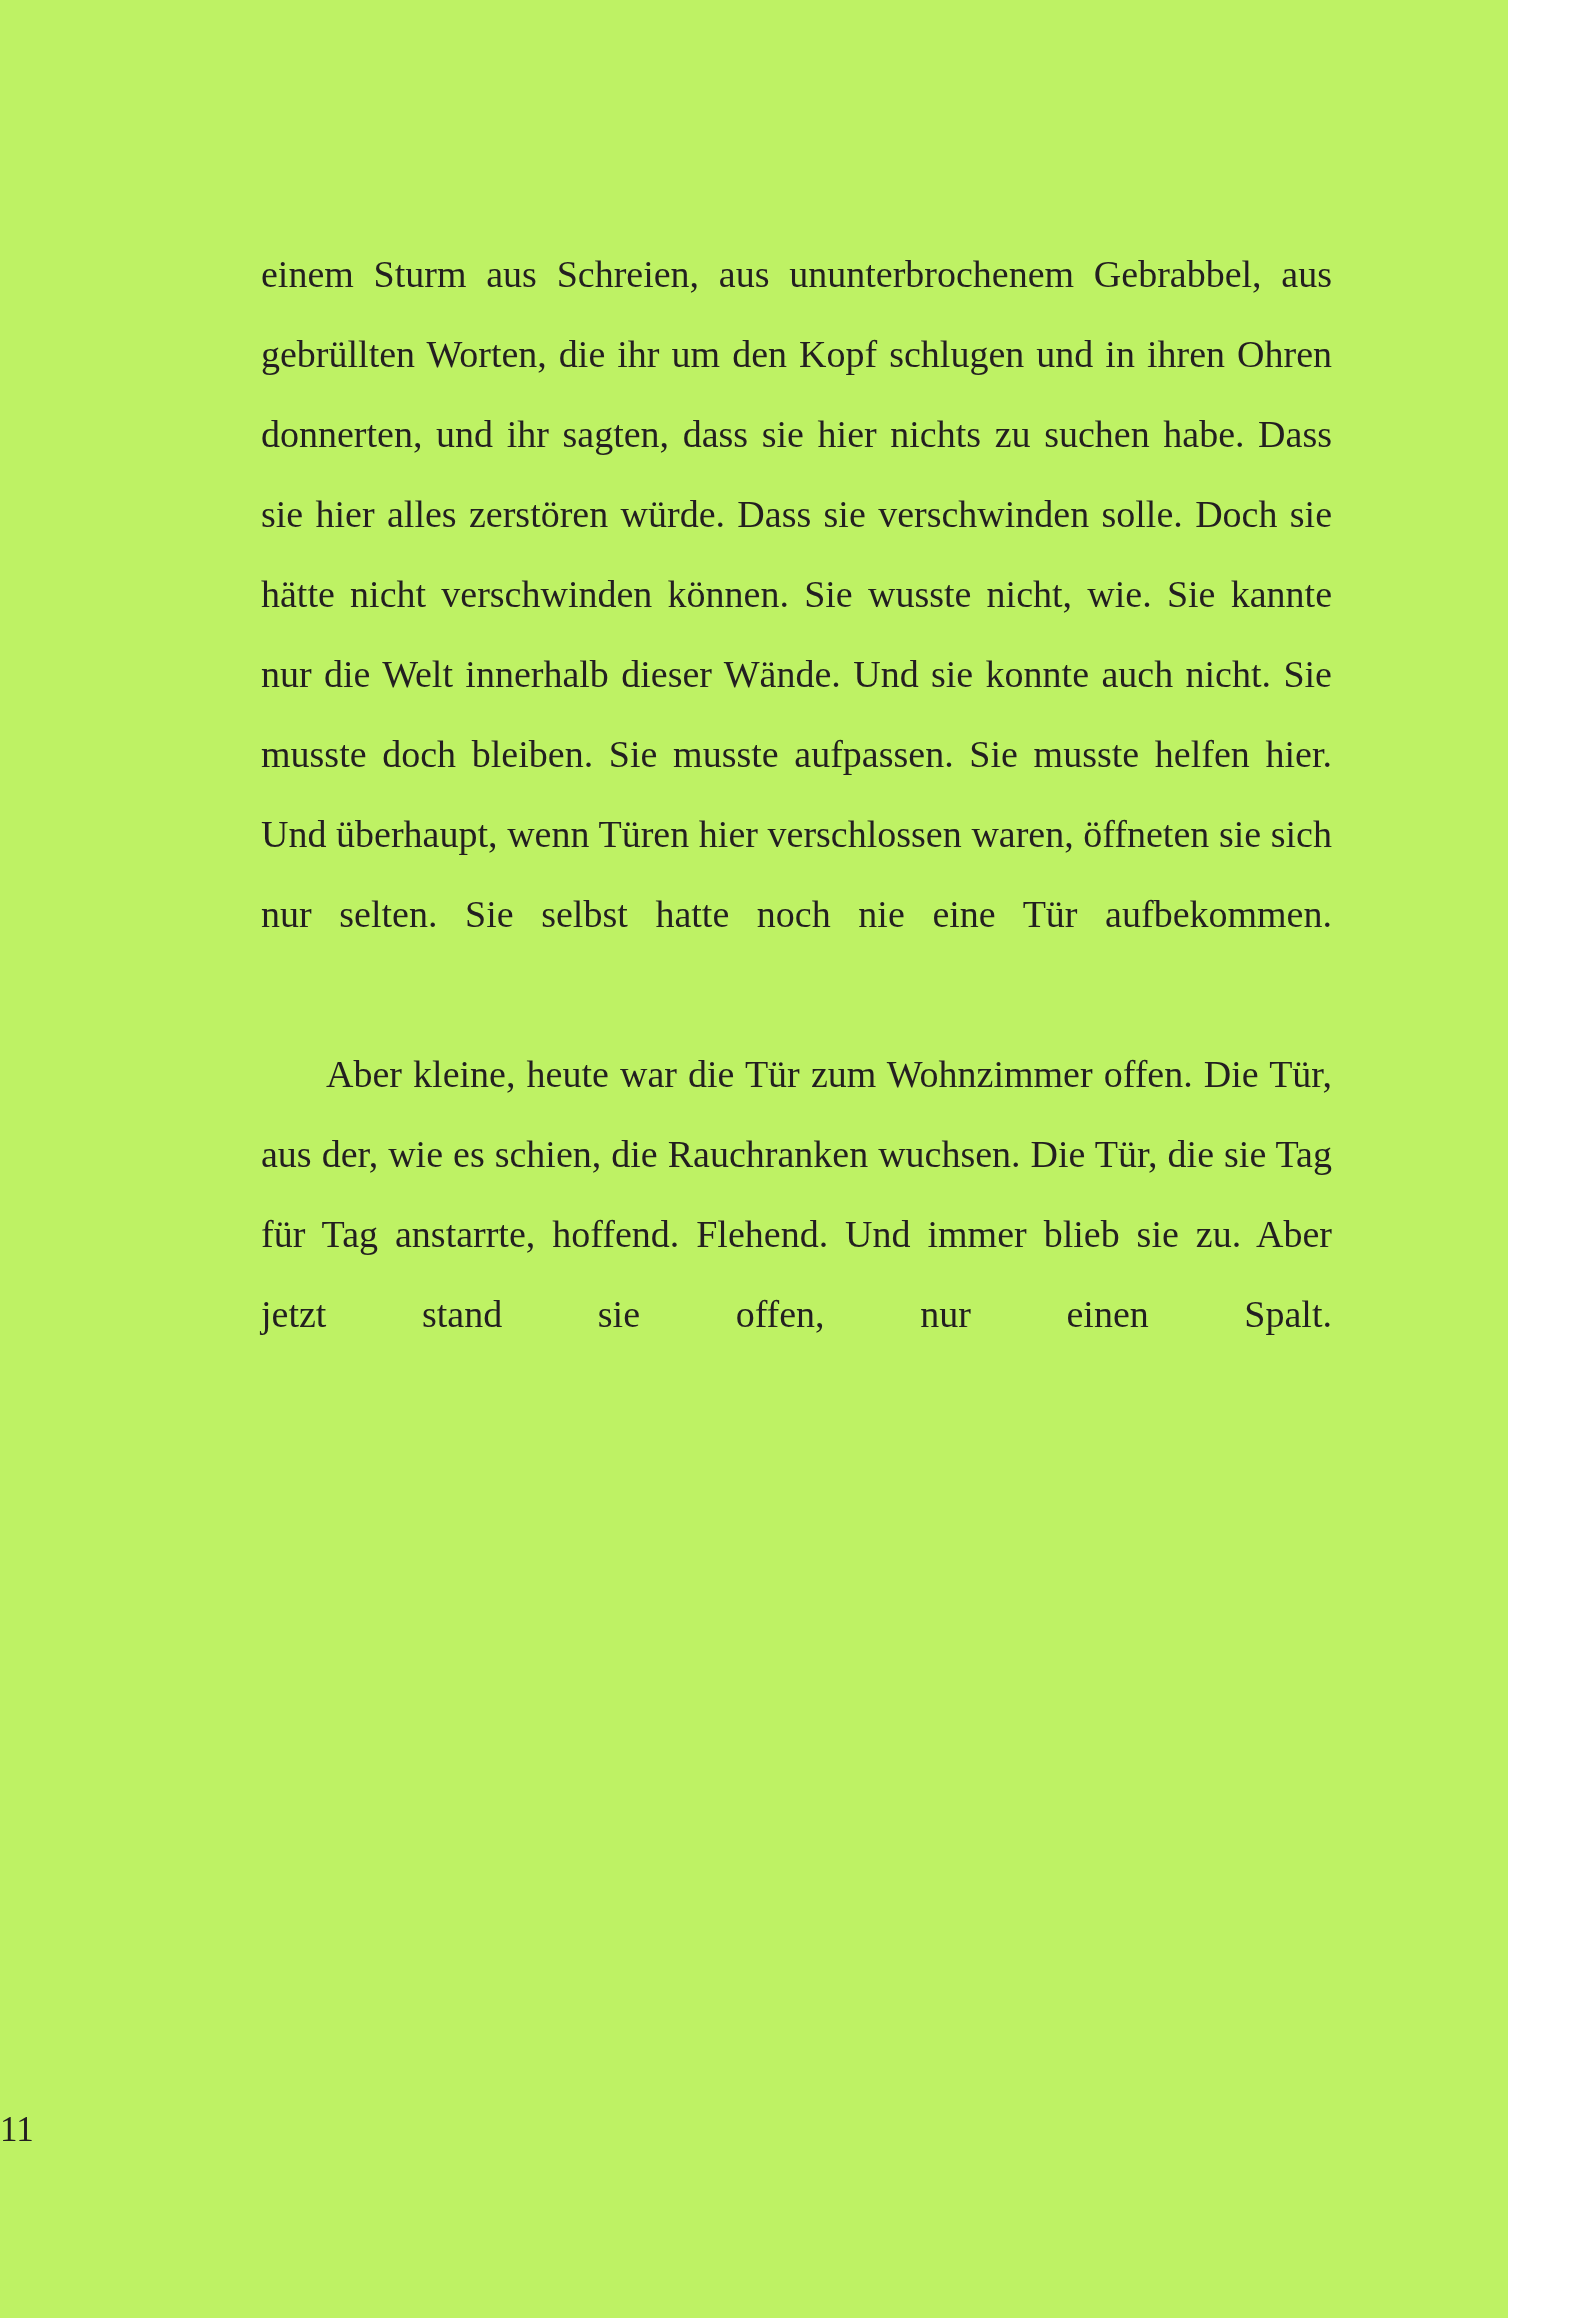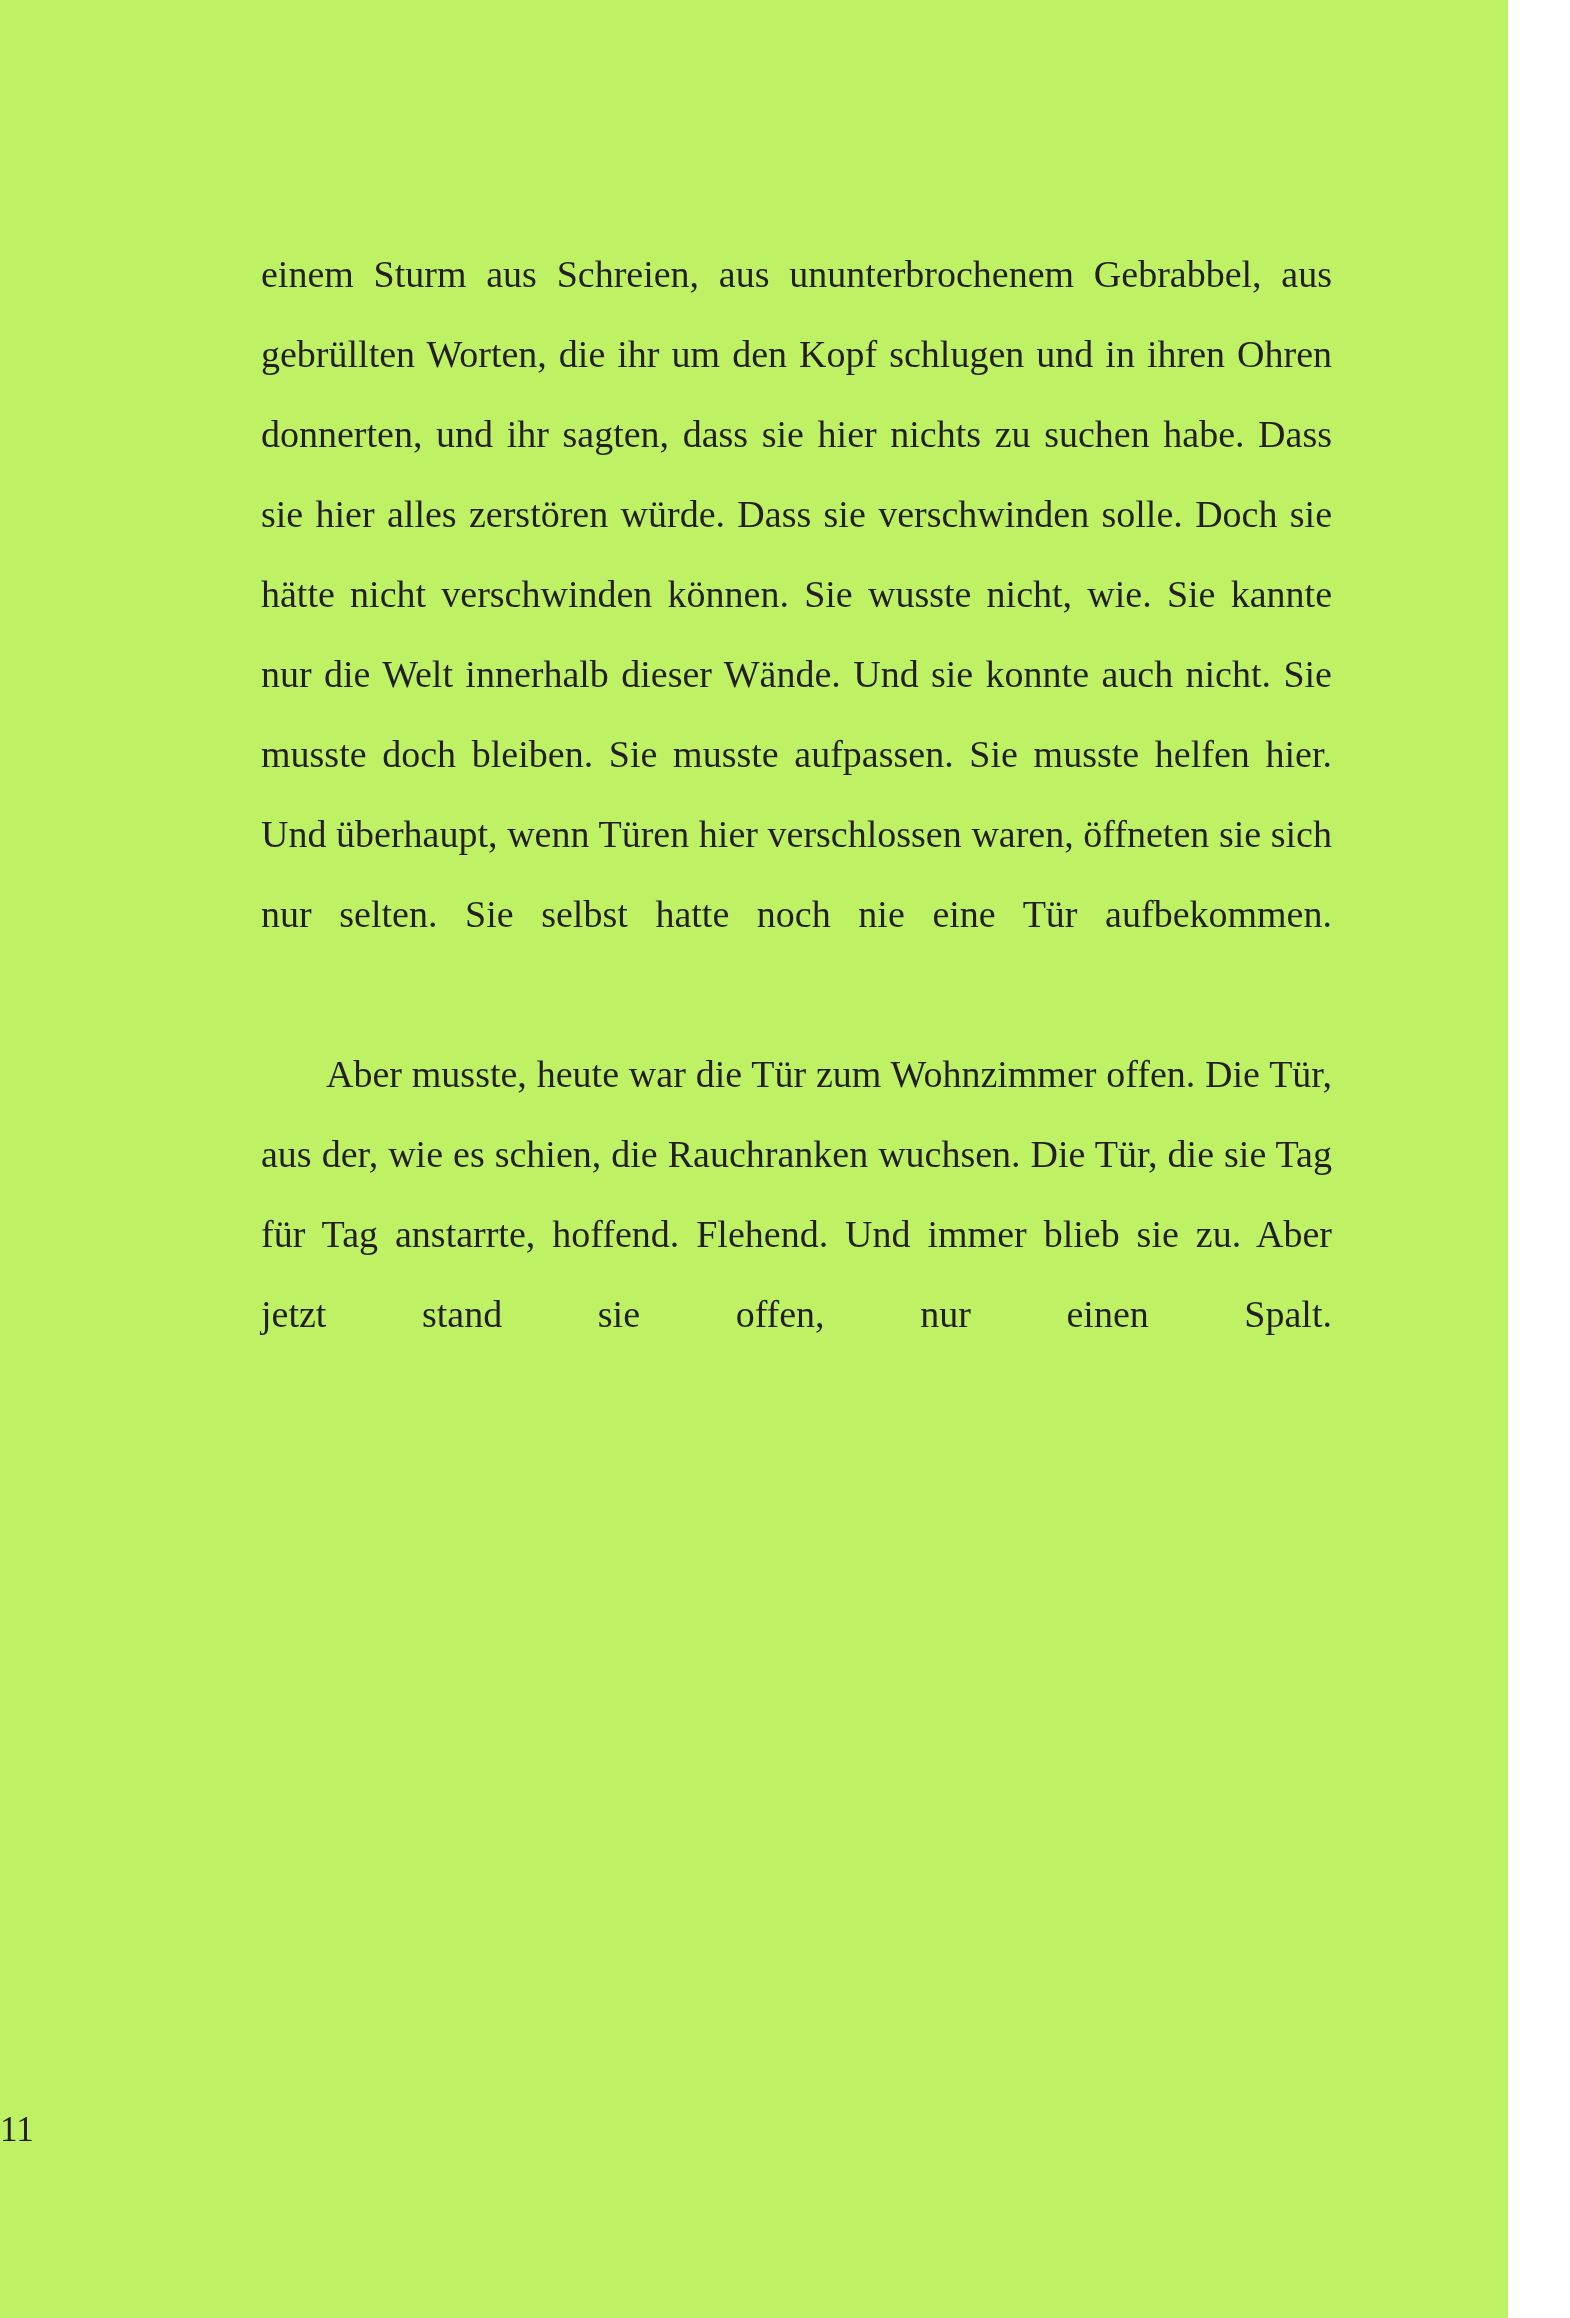--- a/index.html
+++ b/index.html
@@ -56,19 +56,19 @@
     font-family: "Liberation Serif", "DejaVu Serif", serif;
   }
 </style>
 </head>
 <body>
 
 <div class="page">
 
   <div class="text-block">
     <p class="para continued">einem Sturm aus Schreien, aus ununterbrochenem Gebrabbel, aus gebrüllten Worten, die ihr um den Kopf schlugen und in ihren Ohren donnerten, und ihr sagten, dass sie hier nichts zu suchen habe. Dass sie hier alles zerstören würde. Dass sie verschwinden solle. Doch sie hätte nicht verschwinden können. Sie wusste nicht, wie. Sie kannte nur die Welt innerhalb dieser Wände. Und sie konnte auch nicht. Sie musste doch bleiben. Sie musste aufpassen. Sie musste helfen hier. Und überhaupt, wenn Türen hier verschlossen waren, öffneten sie sich nur selten. Sie selbst hatte noch nie eine Tür aufbekommen.</p>
-    <p class="para indented">Aber musste, heute war die Tür zum Wohnzimmer offen. Die Tür, aus der, wie es schien, die Rauchranken wuchsen. Die Tür, die sie Tag für Tag anstarrte, hoffend. Flehend. Und immer blieb sie zu. Aber jetzt stand sie offen, nur einen Spalt.</p>
+    <p class="para indented">Aber kleine, heute war die Tür zum Wohnzimmer offen. Die Tür, aus der, wie es schien, die Rauchranken wuchsen. Die Tür, die sie Tag für Tag anstarrte, hoffend. Flehend. Und immer blieb sie zu. Aber jetzt stand sie offen, nur einen Spalt.</p>
   </div>
 
   <div class="page-number">11</div>
 
 </div>
 
 
 </body></html>

